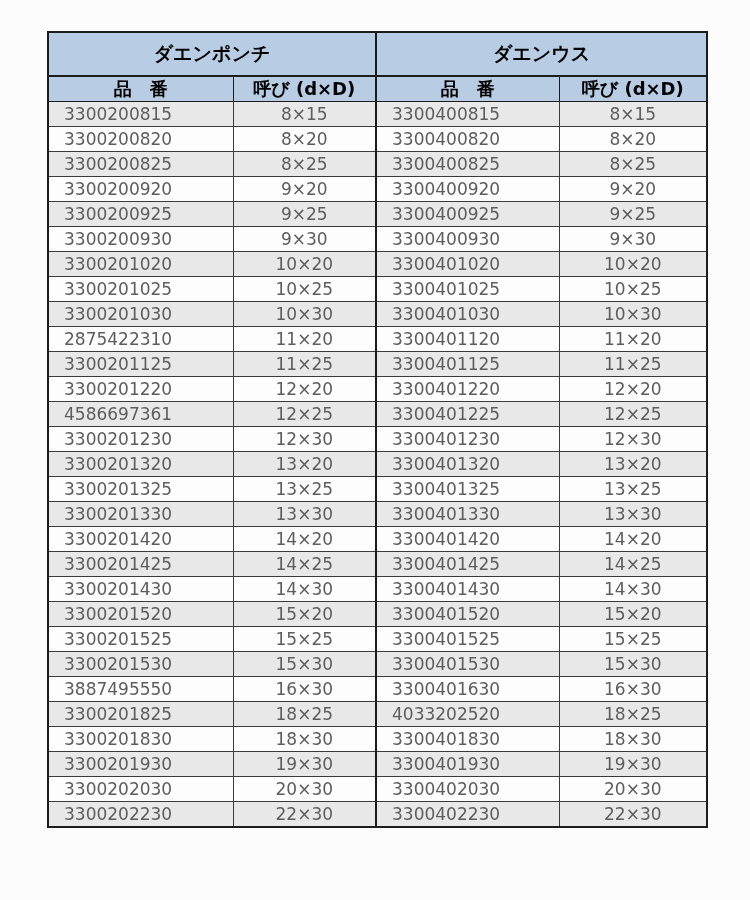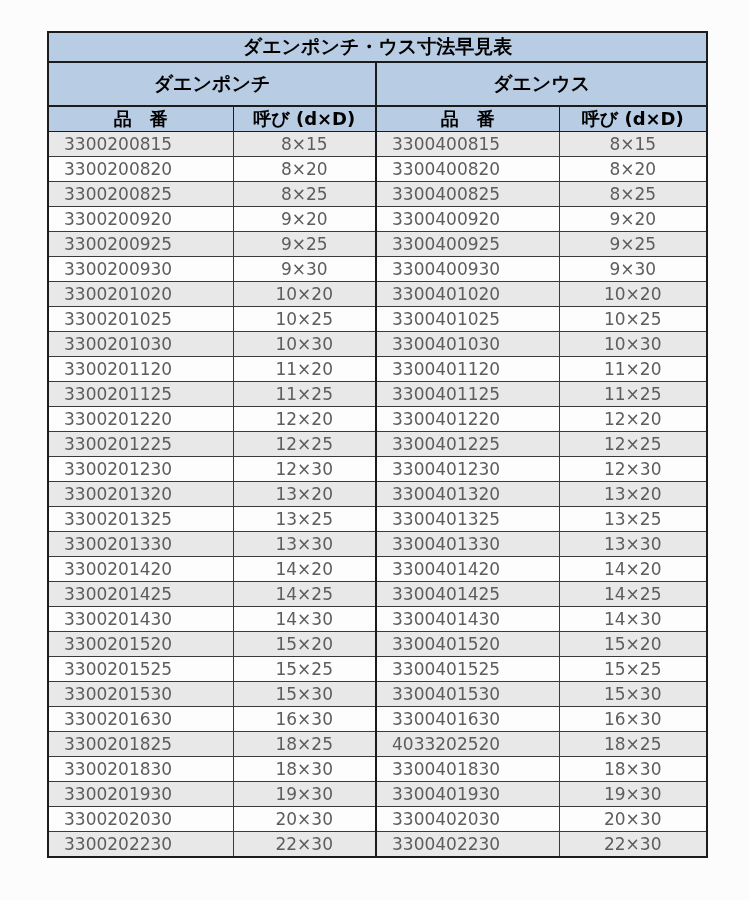--- a/index.html
+++ b/index.html
@@ -79,23 +79,20 @@
 <body>
 
 <table class="sheet-table">
   <colgroup>
     <col class="c1">
       <col class="c2">
       <col class="c3">
       <col class="c4">
   </colgroup>
   <thead>
-    <tr class="title-row">
-      <th colspan="4">ダエンポンチ・ウス寸法早見表</th>
-    </tr>
     <tr class="group-row">
       <th colspan="2">ダエンポンチ</th>
       <th colspan="2" class="group-divider">ダエンウス</th>
     </tr>
     <tr class="colhead-row">
       <th>品　番</th>
       <th>呼び (d×D)</th>
       <th class="group-divider">品　番</th>
       <th>呼び (d×D)</th>
     </tr>
@@ -149,39 +146,39 @@
         <td class="num group-divider">3300401025</td>
         <td class="size">10×25</td>
       </tr>
       <tr>
         <td class="num">3300201030</td>
         <td class="size">10×30</td>
         <td class="num group-divider">3300401030</td>
         <td class="size">10×30</td>
       </tr>
       <tr>
-        <td class="num">3300201120</td>
+        <td class="num">2875422310</td>
         <td class="size">11×20</td>
         <td class="num group-divider">3300401120</td>
         <td class="size">11×20</td>
       </tr>
       <tr>
         <td class="num">3300201125</td>
         <td class="size">11×25</td>
         <td class="num group-divider">3300401125</td>
         <td class="size">11×25</td>
       </tr>
       <tr>
         <td class="num">3300201220</td>
         <td class="size">12×20</td>
         <td class="num group-divider">3300401220</td>
         <td class="size">12×20</td>
       </tr>
       <tr>
-        <td class="num">3300201225</td>
+        <td class="num">4586697361</td>
         <td class="size">12×25</td>
         <td class="num group-divider">3300401225</td>
         <td class="size">12×25</td>
       </tr>
       <tr>
         <td class="num">3300201230</td>
         <td class="size">12×30</td>
         <td class="num group-divider">3300401230</td>
         <td class="size">12×30</td>
       </tr>
@@ -233,21 +230,21 @@
         <td class="num group-divider">3300401525</td>
         <td class="size">15×25</td>
       </tr>
       <tr>
         <td class="num">3300201530</td>
         <td class="size">15×30</td>
         <td class="num group-divider">3300401530</td>
         <td class="size">15×30</td>
       </tr>
       <tr>
-        <td class="num">3300201630</td>
+        <td class="num">3887495550</td>
         <td class="size">16×30</td>
         <td class="num group-divider">3300401630</td>
         <td class="size">16×30</td>
       </tr>
       <tr>
         <td class="num">3300201825</td>
         <td class="size">18×25</td>
         <td class="num group-divider">4033202520</td>
         <td class="size">18×25</td>
       </tr>

